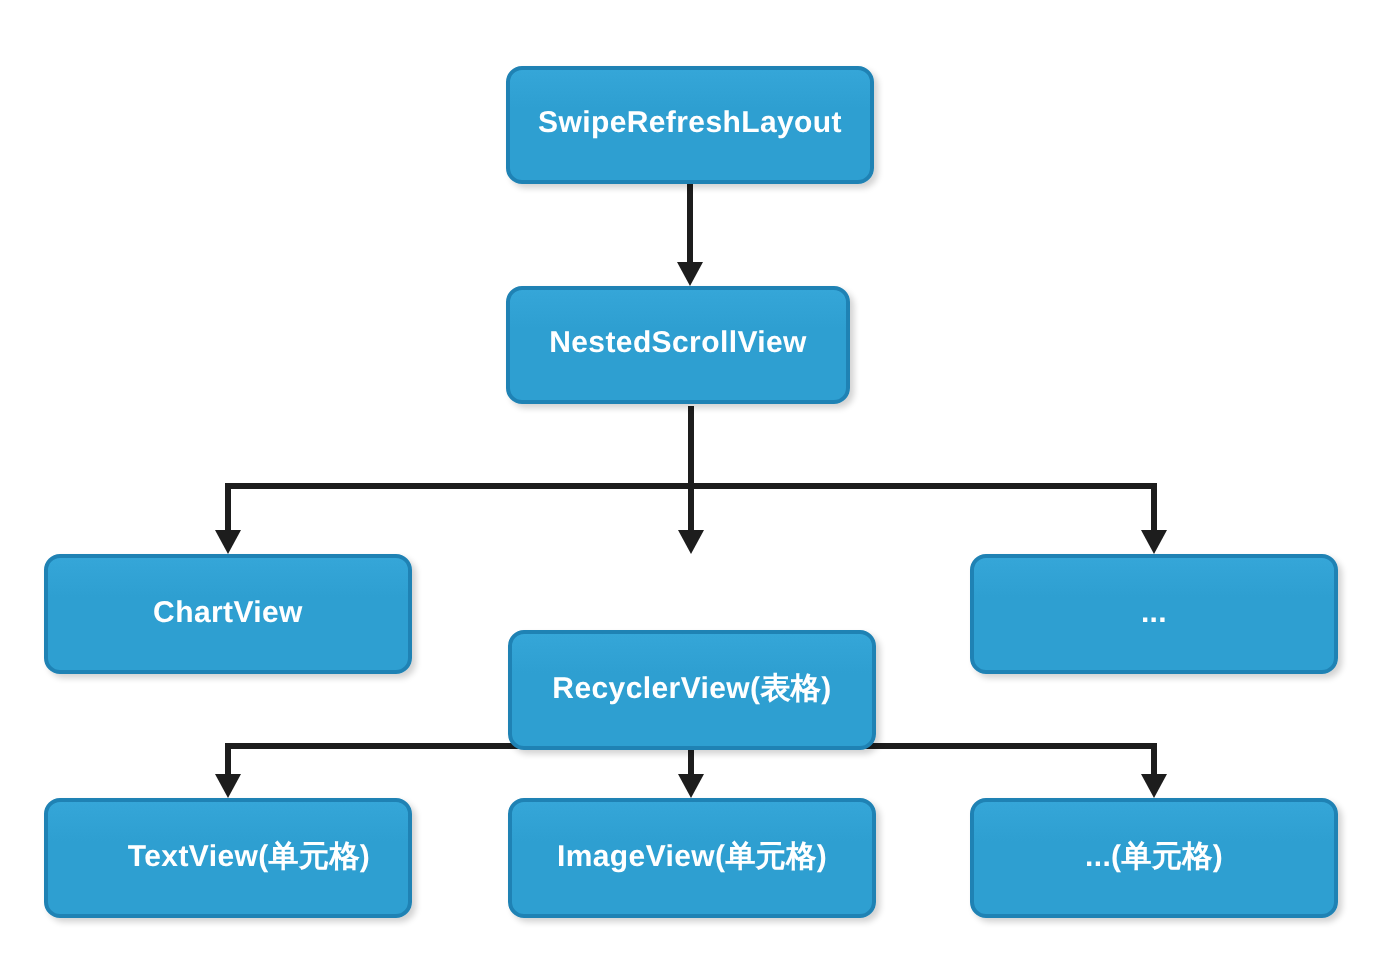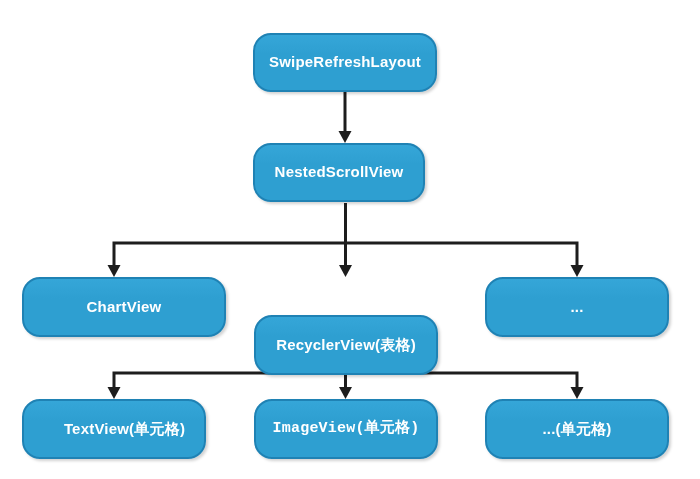--- a/index.html
+++ b/index.html
@@ -34,43 +34,43 @@
     fill: none;
   }
   .connectors polygon {
     fill: currentColor;
     stroke: none;
   }
   .node {
     position: absolute;
     background: linear-gradient(180deg, var(--node-fill-top) 0%, var(--node-fill) 35%);
     border: 2px solid var(--node-border);
-    border-radius: 18px;
+    border-radius: 8px;
     box-shadow: 2px 2px 3px rgba(0,0,0,0.18);
     display: flex;
     align-items: center;
     justify-content: center;
     text-align: center;
   }
   .node .label {
     color: var(--node-text);
     font-size: 15px;
     font-weight: 700;
     letter-spacing: 0.2px;
     line-height: 1.1;
     padding: 0 6px;
   }
   
   #node-0 { left: 253px; top: 33px;  width: 184px; height: 59px; }
   #node-1 { left: 253px; top: 143px; width: 172px; height: 59px; }
-  #node-2 { left: 22px;  top: 277px; width: 204px; height: 60px; }
+  #node-2 { left: 22px;  top: 277px; width: 184px; height: 60px; }
   #node-3 { left: 254px; top: 277px; width: 184px; height: 60px; margin-top: 38px; }
   #node-4 { left: 485px; top: 277px; width: 184px; height: 60px; }
   #node-5 { left: 22px;  top: 399px; width: 184px; height: 60px; padding-left: 21px; }
-  #node-6 { left: 254px; top: 399px; width: 184px; height: 60px; font-family: Liberation Mono, monospace; }
+  #node-6 { left: 254px; top: 399px; width: 184px; height: 60px; }
   #node-7 { left: 485px; top: 399px; width: 184px; height: 60px; }
 </style>
 </head>
 <body>
 
 <div class="canvas">
 
   <svg class="connectors" viewBox="0 0 700 479" xmlns="http://www.w3.org/2000/svg" aria-hidden="true">
 
     <g>

